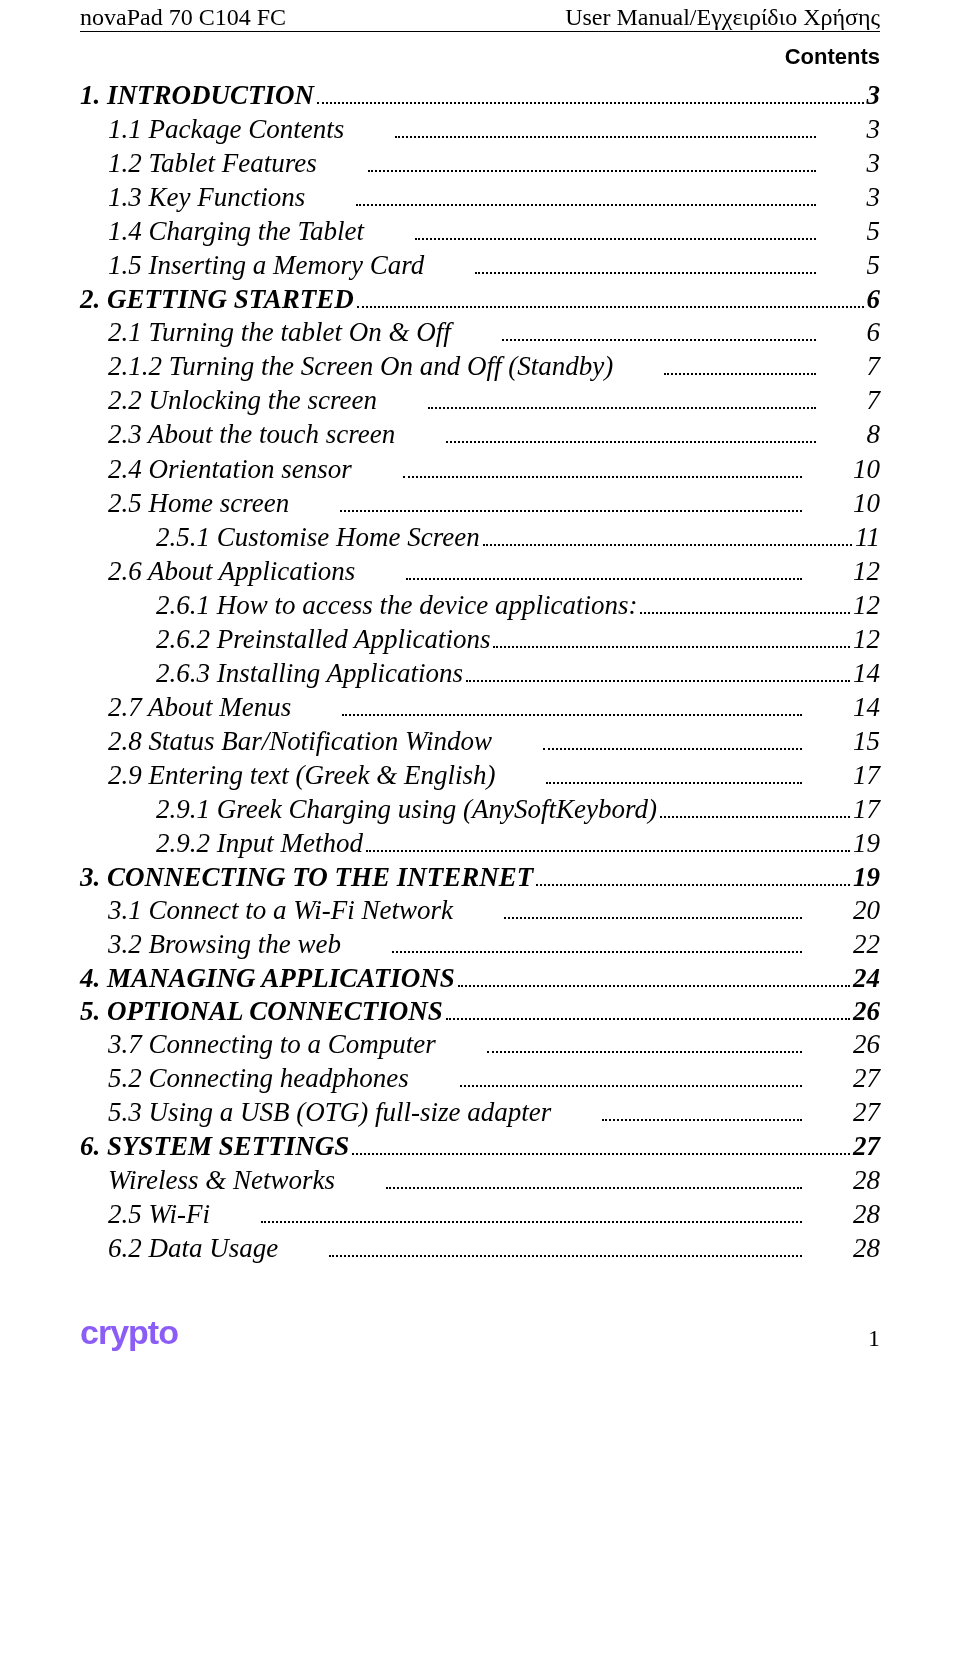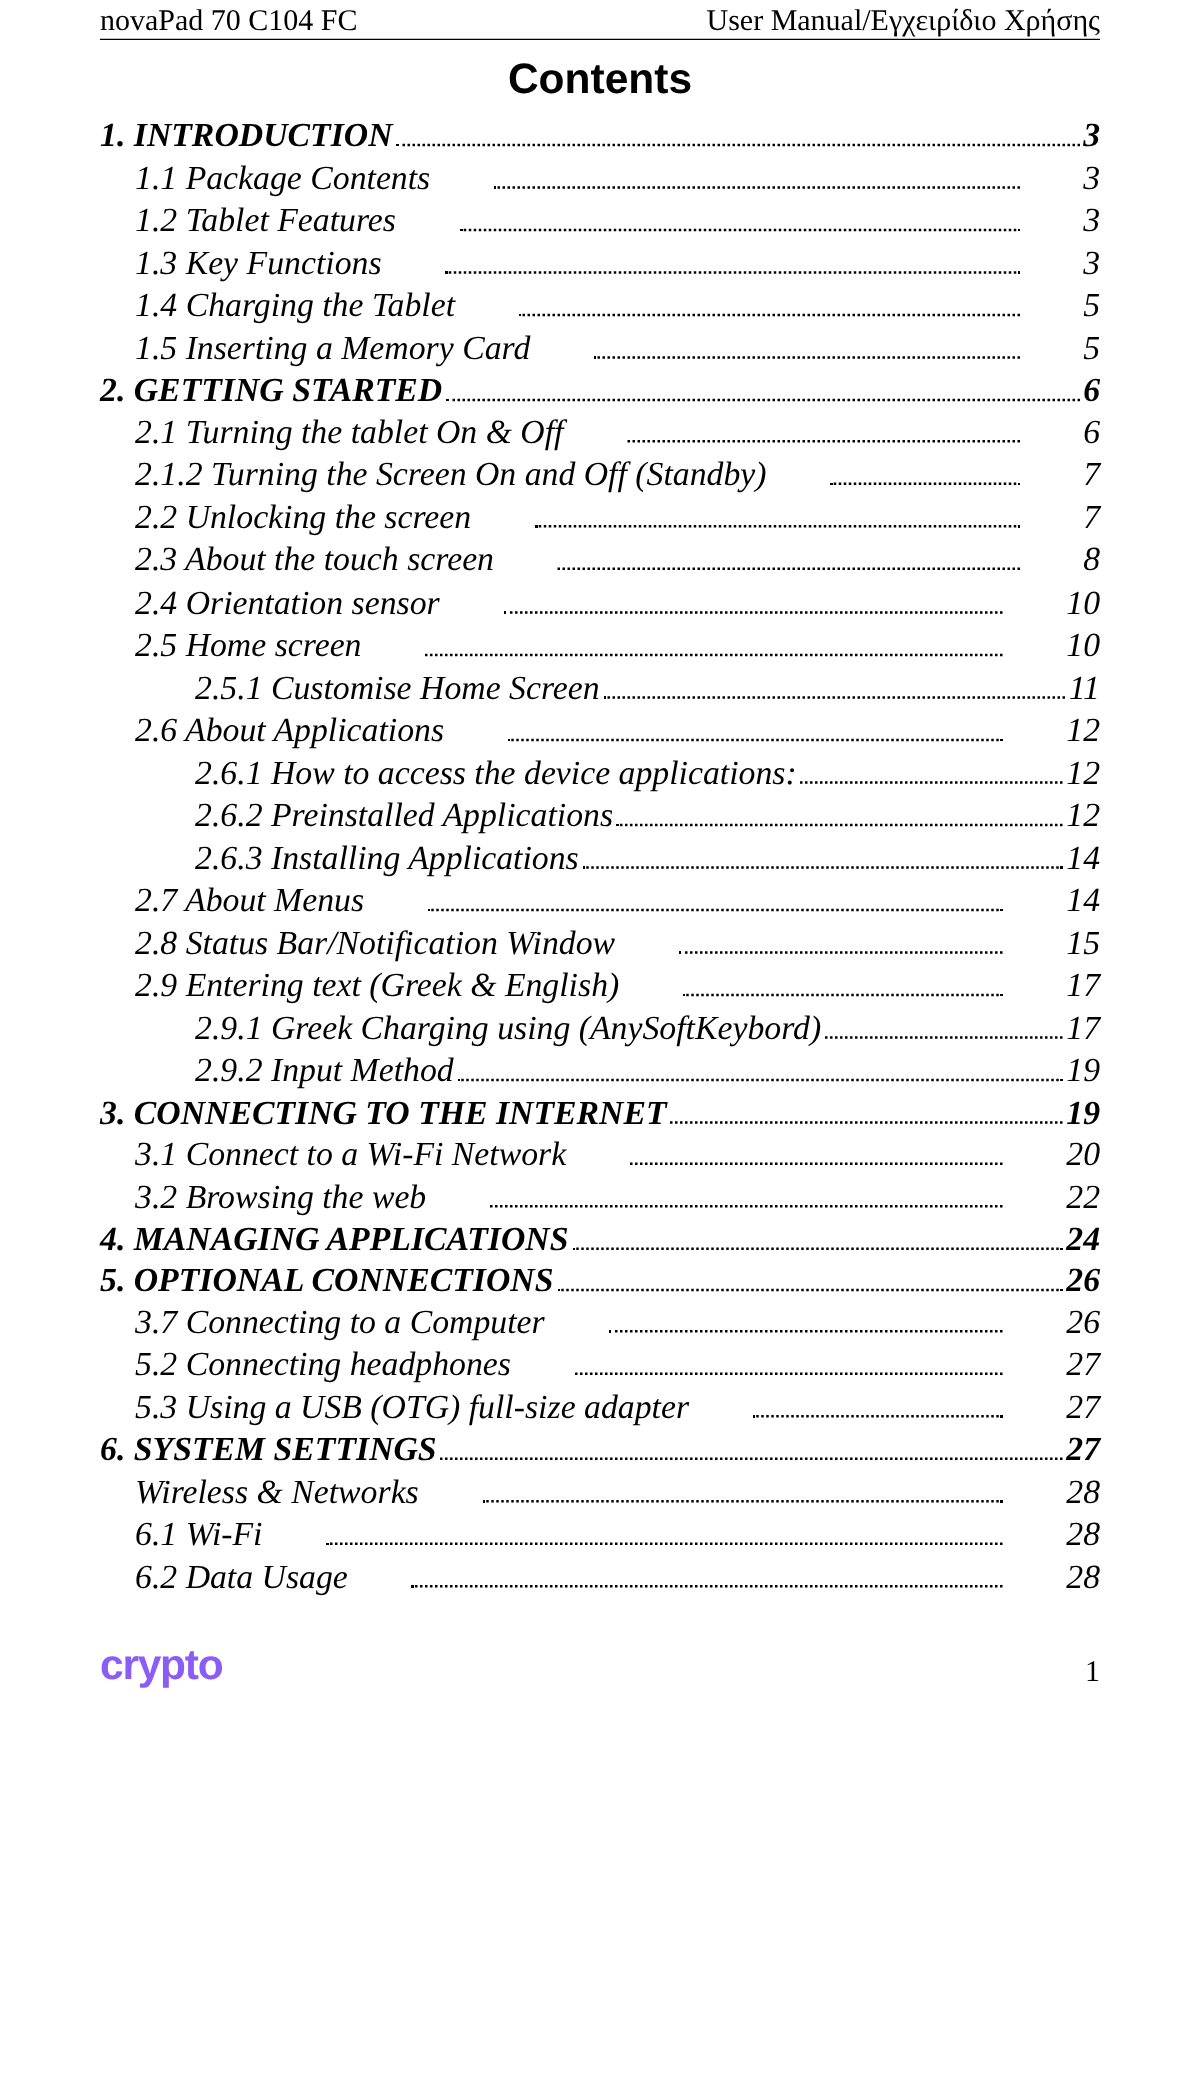--- a/index.html
+++ b/index.html
@@ -20,24 +20,24 @@
     border-bottom: 1.5px solid #000;
     display: flex;
     justify-content: space-between;
     font-size: 24px;
     padding: 4px 0 0 0;
   }
   .header-line span {
     white-space: nowrap;
   }
   .contents-title {
-    text-align: center;
+    text-align: right;
     font-family: Arial, Helvetica, sans-serif;
     font-weight: bold;
-    font-size: 34px;
+    font-size: 22px;
     margin: 12px 0 10px 0;
   }
   .toc {
     font-size: 27px;
     line-height: 1.15;
     font-style: italic;
   }
   .row {
     display: flex;
     align-items: baseline;
@@ -248,21 +248,21 @@
         <span class="label">6. SYSTEM SETTINGS</span>
         <span class="leader"></span>
         <span class="pg">27</span>
       </div>
       <div class="row ind1">
         <span class="label">Wireless &amp; Networks</span>
         <span class="leader"></span>
         <span class="pg">28</span>
       </div>
       <div class="row ind1">
-        <span class="label">6.1 Wi-Fi</span>
+        <span class="label">2.5 Wi-Fi</span>
         <span class="leader"></span>
         <span class="pg">28</span>
       </div>
       <div class="row ind1">
         <span class="label">6.2 Data Usage</span>
         <span class="leader"></span>
         <span class="pg">28</span>
       </div>
     </div>
 

